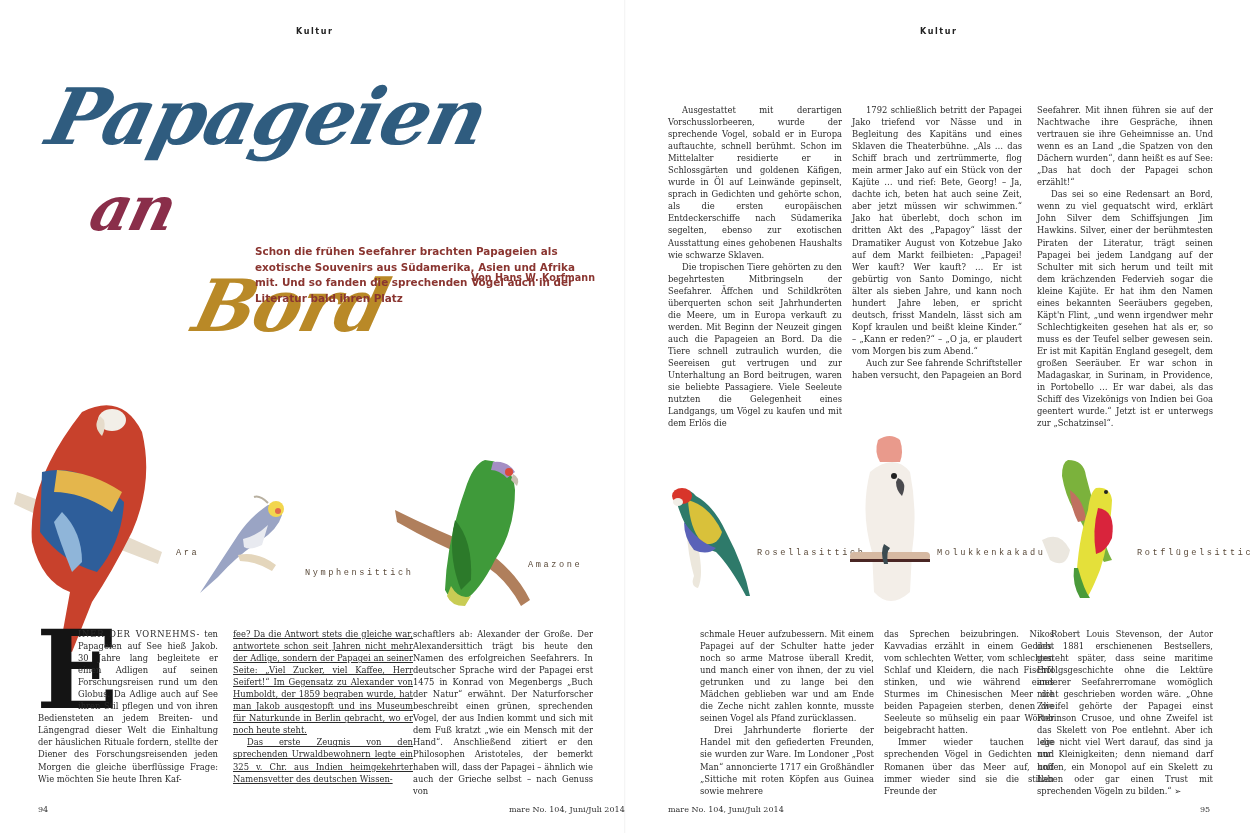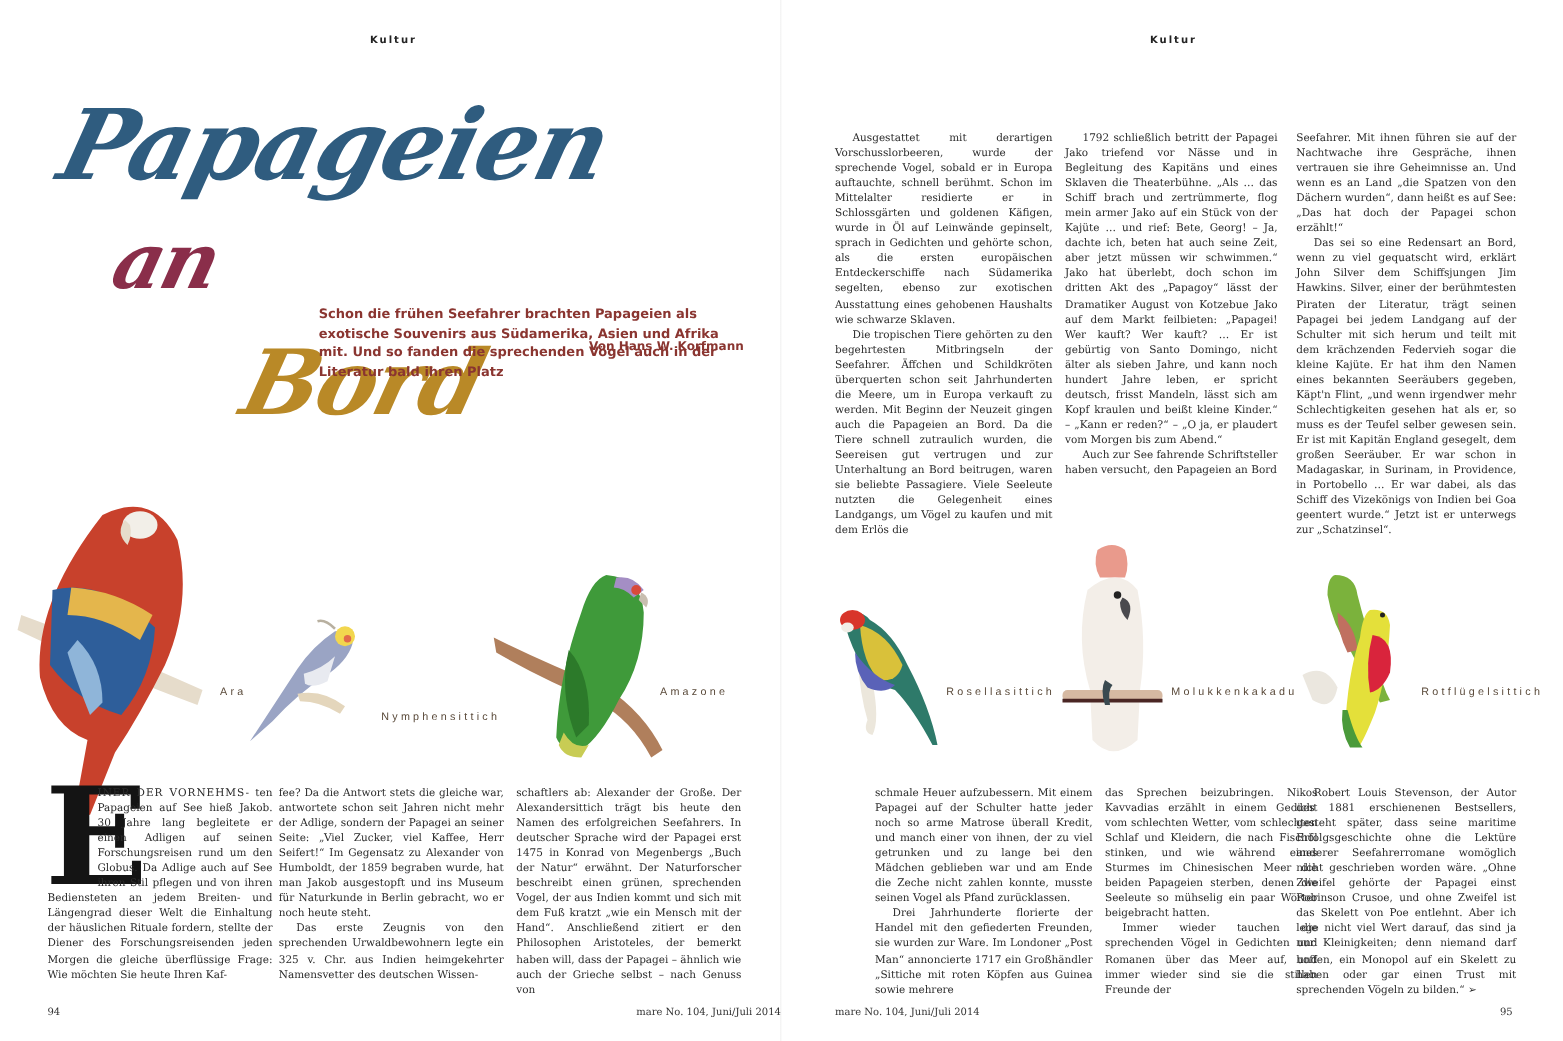--- a/index.html
+++ b/index.html
@@ -8,21 +8,21 @@
   .section-label { font-family:"DejaVu Sans", sans-serif; font-weight:bold; font-size:8px; letter-spacing:1.6px; color:#222; }
   .title-word { font-family:"DejaVu Serif", serif; font-style:italic; font-weight:bold; line-height:1; letter-spacing:-2px; }
   .t-papageien { color:#2f5c7f; font-size:78px; left:50px; top:78px; transform:skewX(-14deg); }
   .t-an { color:#8a2e4a; font-size:62px; left:92px; top:178px; transform:skewX(-14deg); }
   .t-bord { color:#b98927; font-size:72px; left:196px; top:270px; transform:skewX(-14deg); }
   .lede { font-family:"DejaVu Sans", sans-serif; font-weight:bold; color:#8a3530; font-size:10.4px; line-height:15.5px; text-align:left; left:255px; top:196px; width:328px;margin-top:48px; }
   .byline { font-family:"DejaVu Sans", sans-serif; font-weight:bold; color:#8a3530; font-size:9.6px; right:655px; top:272px; text-align:right; }
   .col { font-family:"DejaVu Serif", serif; font-size:8.4px; line-height:12.05px; color:#2b2b2b; text-align:justify; hyphens:auto; }
   .col p { margin:0; }
   .col p.indent { text-indent:14px; }
-  .caption { font-family:Liberation Sans, sans-serif; font-size:8.6px; letter-spacing:2.6px; color:#5a4a3a; }
+  .caption { font-family:Liberation Mono, monospace; font-size:8.6px; letter-spacing:2.6px; color:#5a4a3a; }
   .folio { font-family:"DejaVu Serif", serif; font-size:8px; color:#333; }
   .dropcap { font-family:"DejaVu Serif", serif; font-weight:bold; font-size:108px; line-height:84px; color:#141414; left:36px; top:628px; }
   .smallcaps-lead { letter-spacing:0.8px; }
   .gutter { left:624px; top:0; width:2px; height:833px; background:linear-gradient(90deg,#f2f2f2,#ffffff); }
   svg.bird { position:absolute; overflow:visible; }
 </style>
 </head>
 <body>
 
 <div class="abs gutter" data-name="spread-gutter"></div>
@@ -60,21 +60,21 @@
 
 <svg class="bird" data-name="amazon-parrot-illustration" style="left:395px;top:450px;" width="140" height="160" viewBox="0 0 140 160">
   <path d="M0 60 Q40 80 90 100 Q120 120 135 150 L126 156 Q110 126 84 112 Q40 94 2 72 Z" fill="#b07f5c"></path>
   <path d="M90 10 Q118 12 120 40 Q120 80 100 110 Q85 140 70 150 Q55 152 50 140 Q52 90 70 40 Q78 14 90 10 Z" fill="#3f9a3a"></path>
   <path d="M60 70 Q78 90 76 130 L66 140 Q54 110 58 80 Z" fill="#2c7a2a"></path>
   <path d="M56 136 Q64 150 76 146 L70 156 Q56 156 52 146 Z" fill="#c8cc54"></path>
   <path d="M98 12 Q112 10 120 22 L112 28 Q104 20 96 20 Z" fill="#a48ec4"></path>
   <circle cx="114" cy="22" r="4" fill="#d84a3a"></circle>
   <path d="M118 24 Q126 28 122 36 Q118 32 116 30 Z" fill="#c8beb0"></path>
 </svg>
-<div class="abs caption" style="left:528px;top:548px;" data-name="caption-amazone">Amazone</div>
+<div class="abs caption" style="left:528px;top:560px;" data-name="caption-amazone">Amazone</div>
 
 <svg class="bird" data-name="rosella-illustration" style="left:664px;top:486px;" width="90" height="110" viewBox="0 0 90 110">
   <path d="M22 40 Q24 70 30 90 Q26 100 34 102 Q40 90 34 60 Z" fill="#ece7dc"></path>
   <path d="M10 6 Q24 0 32 10 Q50 20 62 46 Q80 80 86 110 L82 110 Q66 80 52 66 Q30 60 22 40 Q14 24 10 6 Z" fill="#2e7a6a"></path>
   <path d="M24 14 Q46 20 58 46 Q54 60 40 58 Q26 46 24 14 Z" fill="#d9c13a"></path>
   <path d="M20 36 Q34 56 52 62 Q44 70 30 64 Q20 52 20 36 Z" fill="#5a62b8"></path>
   <ellipse cx="18" cy="10" rx="10" ry="8" fill="#d8352a"></ellipse>
   <ellipse cx="14" cy="16" rx="5" ry="4" fill="#f1ede6"></ellipse>
 </svg>
 <div class="abs caption" style="left:757px;top:548px;" data-name="caption-rosellasittich">Rosellasittich</div>
@@ -105,21 +105,21 @@
 
 <div class="abs col" style="left:38px;top:628px;width:180px;" data-name="left-page-column-1">
   <p style="padding-left:40px;"><span class="smallcaps-lead" data-name="opening-lead-caps">INER DER VORNEHMS-</span> <span data-name="opening-paragraph">ten Papageien auf See hieß Jakob. 30 Jahre lang begleitete er einen Adligen auf seinen Forschungsreisen rund um den Globus. Da Adlige auch auf See ihren Stil pflegen und von ihren Bediensteten an jedem Breiten- und Längengrad dieser Welt die Einhaltung der häuslichen Rituale fordern, stellte der Diener des Forschungsreisenden jeden Morgen die gleiche überflüssige Frage: Wie möchten Sie heute Ihren Kaf-</span></p>
 </div>
 <style>
   
   [data-name="left-page-column-1"]::before { content:""; float:left; width:40px; height:84px; }
   [data-name="left-page-column-1"] p { padding-left:0 !important; }
 </style>
 
-<div class="abs col" style="left:223px;top:628px;width:180px;" data-name="left-page-column-2">
+<div class="abs col" style="left:233px;top:628px;width:180px;text-decoration:underline;" data-name="left-page-column-2">
   <p data-name="paragraph">fee? Da die Antwort stets die gleiche war, antwortete schon seit Jahren nicht mehr der Adlige, sondern der Papagei an seiner Seite: „Viel Zucker, viel Kaffee, Herr Seifert!“ Im Gegensatz zu Alexander von Humboldt, der 1859 begraben wurde, hat man Jakob ausgestopft und ins Museum für Naturkunde in Berlin gebracht, wo er noch heute steht.</p>
   <p class="indent" data-name="paragraph">Das erste Zeugnis von den sprechenden Urwaldbewohnern legte ein 325 v. Chr. aus Indien heimgekehrter Namensvetter des deutschen Wissen-</p>
 </div>
 
 <div class="abs col" style="left:413px;top:628px;width:180px;" data-name="left-page-column-3">
   <p data-name="paragraph">schaftlers ab: Alexander der Große. Der Alexandersittich trägt bis heute den Namen des erfolgreichen Seefahrers. In deutscher Sprache wird der Papagei erst 1475 in Konrad von Megenbergs „Buch der Natur“ erwähnt. Der Naturforscher beschreibt einen grünen, sprechenden Vogel, der aus Indien kommt und sich mit dem Fuß kratzt „wie ein Mensch mit der Hand“. Anschließend zitiert er den Philosophen Aristoteles, der bemerkt haben will, dass der Papagei – ähnlich wie auch der Grieche selbst – nach Genuss von</p>
 </div>
 
 <div class="abs col" style="left:668px;top:104px;width:174px;" data-name="right-page-top-column-1">
   <p class="indent" data-name="paragraph">Ausgestattet mit derartigen Vorschusslorbeeren, wurde der sprechende Vogel, sobald er in Europa auftauchte, schnell berühmt. Schon im Mittelalter residierte er in Schlossgärten und goldenen Käfigen, wurde in Öl auf Leinwände gepinselt, sprach in Gedichten und gehörte schon, als die ersten europäischen Entdeckerschiffe nach Südamerika segelten, ebenso zur exotischen Ausstattung eines gehobenen Haushalts wie schwarze Sklaven.</p>

